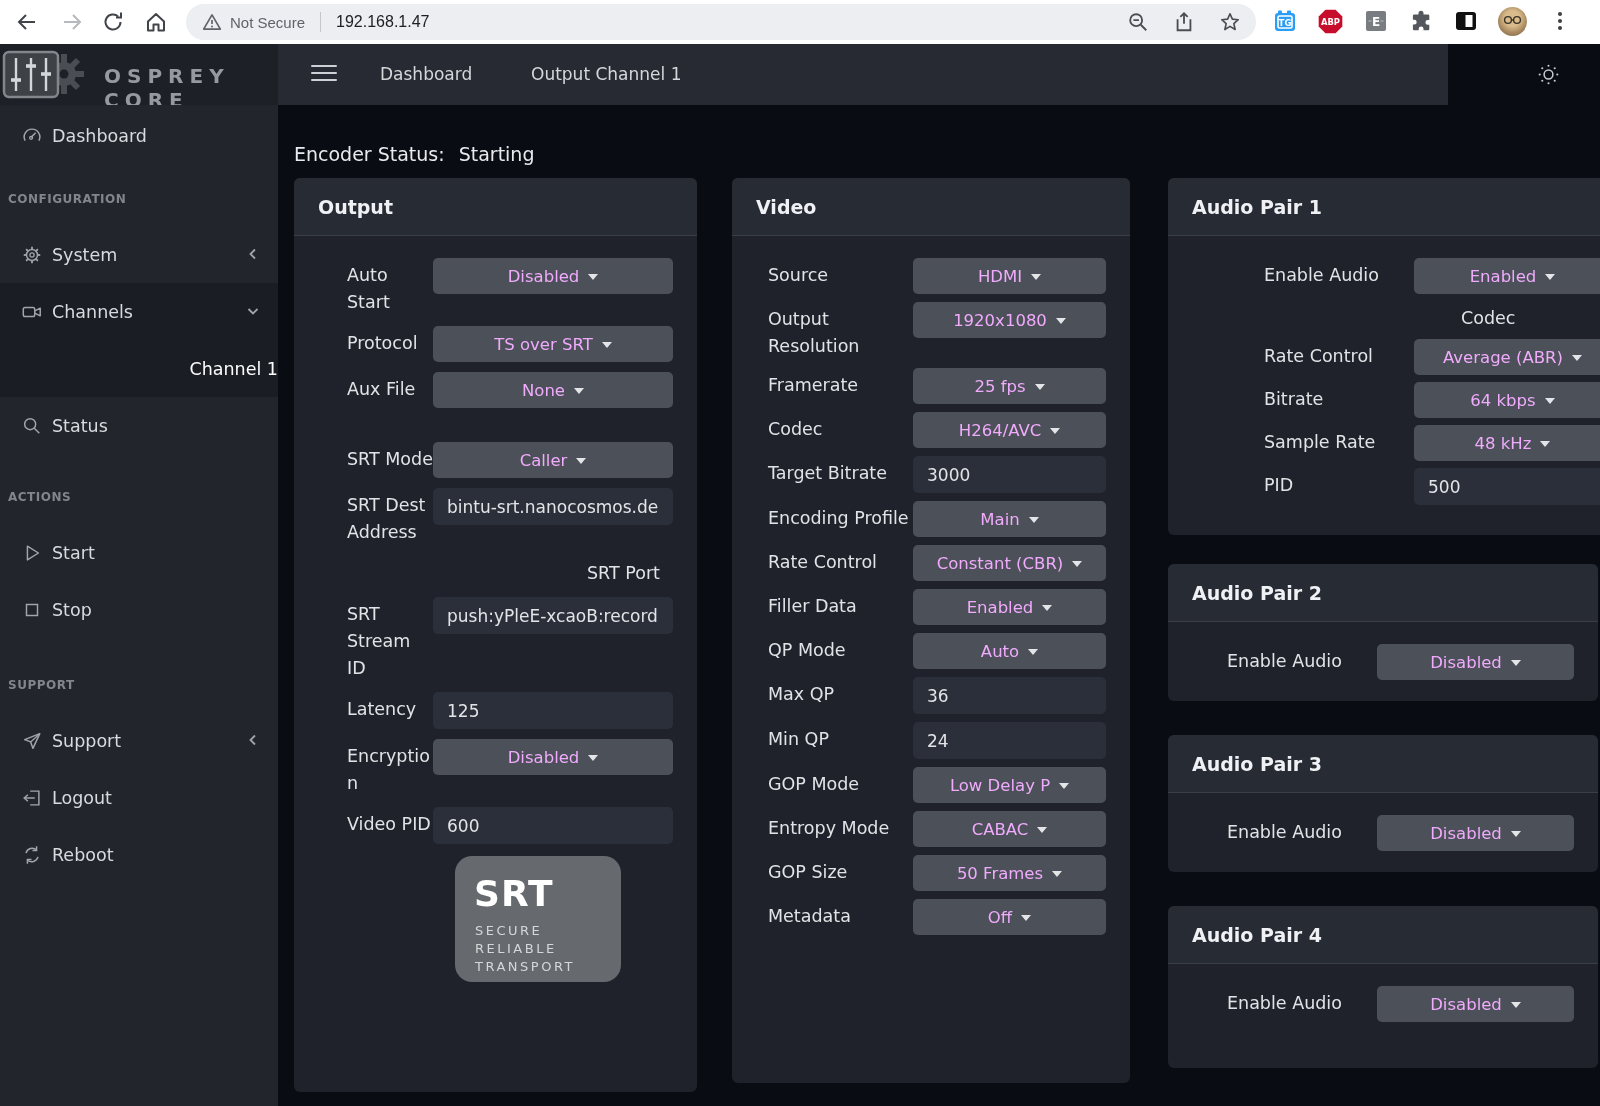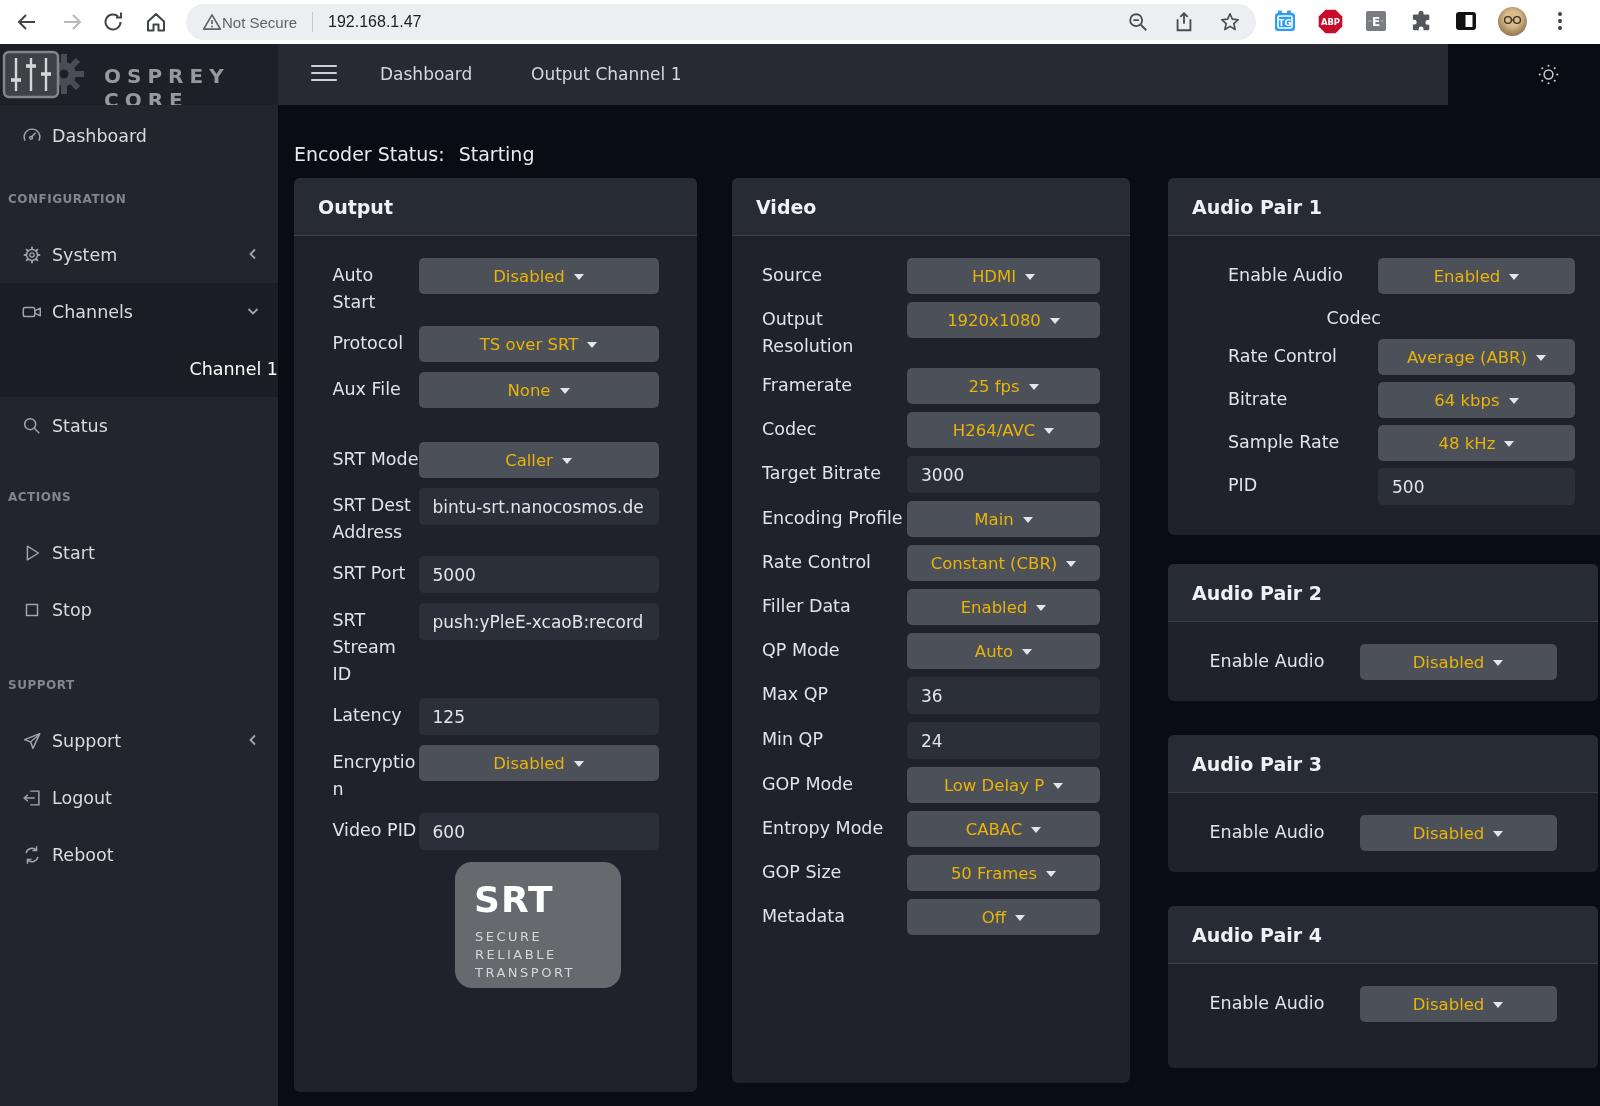--- a/index.html
+++ b/index.html
@@ -6,21 +6,21 @@
   .screen{position:relative;width:1600px;height:1106px;overflow:hidden;
           font-family:"DejaVu Sans",sans-serif;background:#0a0c13;}
 
   
   .chrome{position:absolute;left:0;top:0;width:1600px;height:44px;background:#ffffff;
           font-family:"Liberation Sans",sans-serif;}
   .bi{position:absolute;top:10px;width:24px;height:24px;}
   .pill{position:absolute;left:186px;top:4px;width:1070px;height:36px;border-radius:18px;
         background:#eceef1;display:flex;align-items:center;}
   .pill .warn{margin-left:16px;width:20px;height:20px;}
-  .nsec{margin-left:0;font-size:15px;color:#5f6368;}
+  .nsec{margin-left:8px;font-size:15px;color:#5f6368;}
   .pdiv{width:1px;height:20px;background:#c3c6ca;margin:0 15px;}
   .url{font-size:16px;color:#202124;}
   .pill-ic{position:absolute;top:7px;width:22px;height:22px;}
   .ext{position:absolute;top:9px;width:24px;height:24px;}
   .avatar{position:absolute;left:1498px;top:7px;width:29px;height:29px;border-radius:50%;
           background:radial-gradient(circle at 50% 40%, #d9bb8c 0 34%, #a98a60 62%, #6e5a41 100%);}
   .avatar svg{position:absolute;left:0;top:0;}
 
   
   .appbar{position:absolute;left:0;top:44px;width:1448px;height:61px;background:#272a32;}
@@ -45,32 +45,32 @@
 
   
   .main{position:absolute;left:278px;top:105px;width:1322px;height:1001px;background:#0a0c13;}
   .statusline{position:absolute;left:16px;top:38px;font-size:19px;color:#e8eaed;}
   .statusline .val{margin-left:14px;}
 
   .panel{position:absolute;background:#1f222b;border-radius:6px;}
   .phead{height:57px;background:#272b34;border-bottom:1px solid #3a3e47;border-radius:6px 6px 0 0;
          display:flex;align-items:center;padding-left:24px;font-size:19px;font-weight:700;color:#eff1f4;}
   .pbody{padding:22px 24px 0 24px;}
-  .row{display:flex;justify-content:center;align-items:flex-start;}
+  .row{display:flex;justify-content:flex-end;align-items:flex-start;}
   .row-o{margin-bottom:10px;}
   .row-v{margin-bottom:8px;}
   .row-a{margin-bottom:7px;}
   .lbl{font-size:17.5px;color:#e1e3e6;line-height:27px;padding-top:4px;overflow-wrap:anywhere;}
   .lbl-o{width:86px;}
   .lbl-v{width:145px;}
   .lbl-a{width:150px;}
   .ctl-o{width:240px;flex:none;}
   .ctl-v{width:193px;flex:none;}
   .ctl-a{width:197px;flex:none;}
-  .dd{width:100%;height:36px;border:none;border-radius:5px;background:#4c5058;color:#eab308;
+  .dd{width:100%;height:36px;border:none;border-radius:5px;background:#4c5058;color:#f0abfc;
       font-family:"DejaVu Sans",sans-serif;font-size:16.5px;display:flex;align-items:center;
       justify-content:center;gap:9px;cursor:pointer;}
   .caret{width:0;height:0;border-left:5px solid transparent;border-right:5px solid transparent;
          border-top:6px solid #e3e5e8;margin-top:2px;}
   .txt{width:100%;height:37px;box-sizing:border-box;border:none;border-radius:5px;background:#2b2f39;
        color:#e2e4e7;font-family:"DejaVu Sans",sans-serif;font-size:17px;padding:0 14px;outline:none;}
   .spacer{height:24px;}
 
   .srtlogo{margin:12px 0 0 137px;width:166px;height:126px;background:#66696e;border-radius:17px;
            padding-top:0;box-sizing:border-box;}
@@ -358,21 +358,20 @@
                 <span class="caret"></span>
               </button>
             </div>
         </div>
         <div class="row row-o">
           <div class="lbl lbl-o">SRT Dest Address</div>
           <div class="ctl-o"><input class="txt" value="bintu-srt.nanocosmos.de" style=""></div>
         </div>
         <div class="row row-o">
           <div class="lbl lbl-o">SRT Port</div>
-          <div class="ctl-o"><input class="txt" value="5000" style=""></div>
         </div>
         <div class="row row-o">
           <div class="lbl lbl-o">SRT Stream ID</div>
           <div class="ctl-o"><input class="txt" value="push:yPleE-xcaoB:record" style=""></div>
         </div>
         <div class="row row-o">
           <div class="lbl lbl-o">Latency</div>
           <div class="ctl-o"><input class="txt" value="125" style=""></div>
         </div>
         <div class="row row-o">

